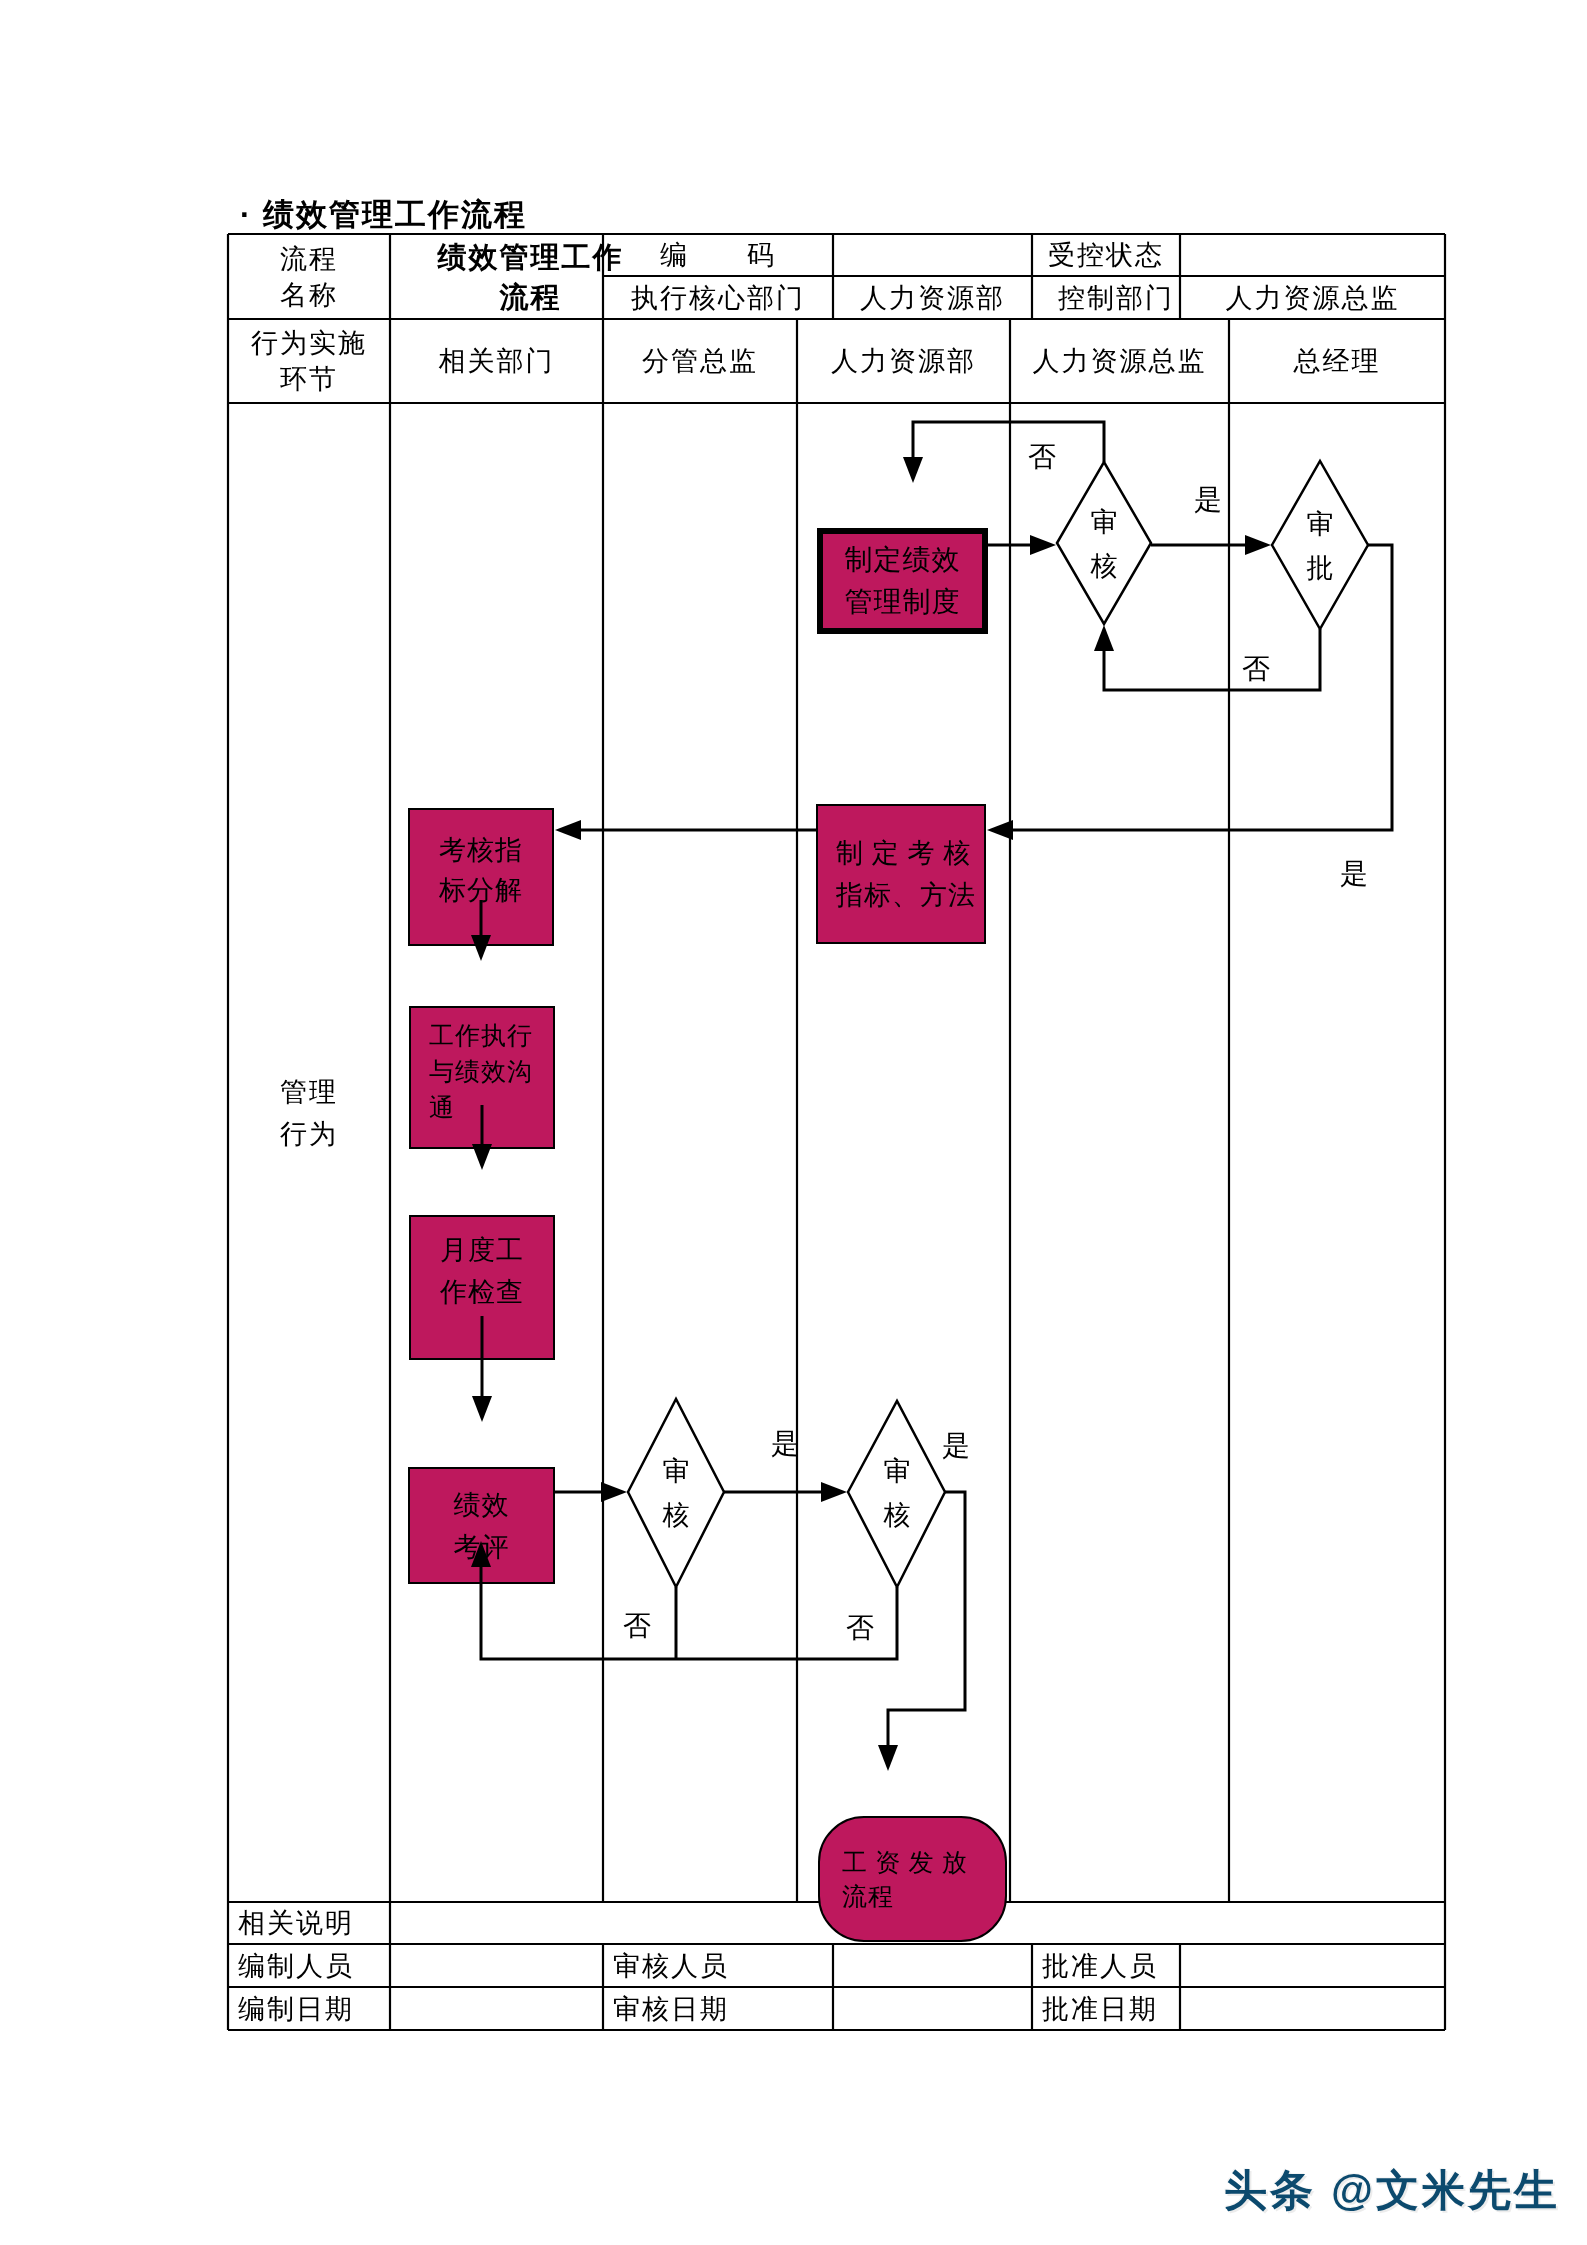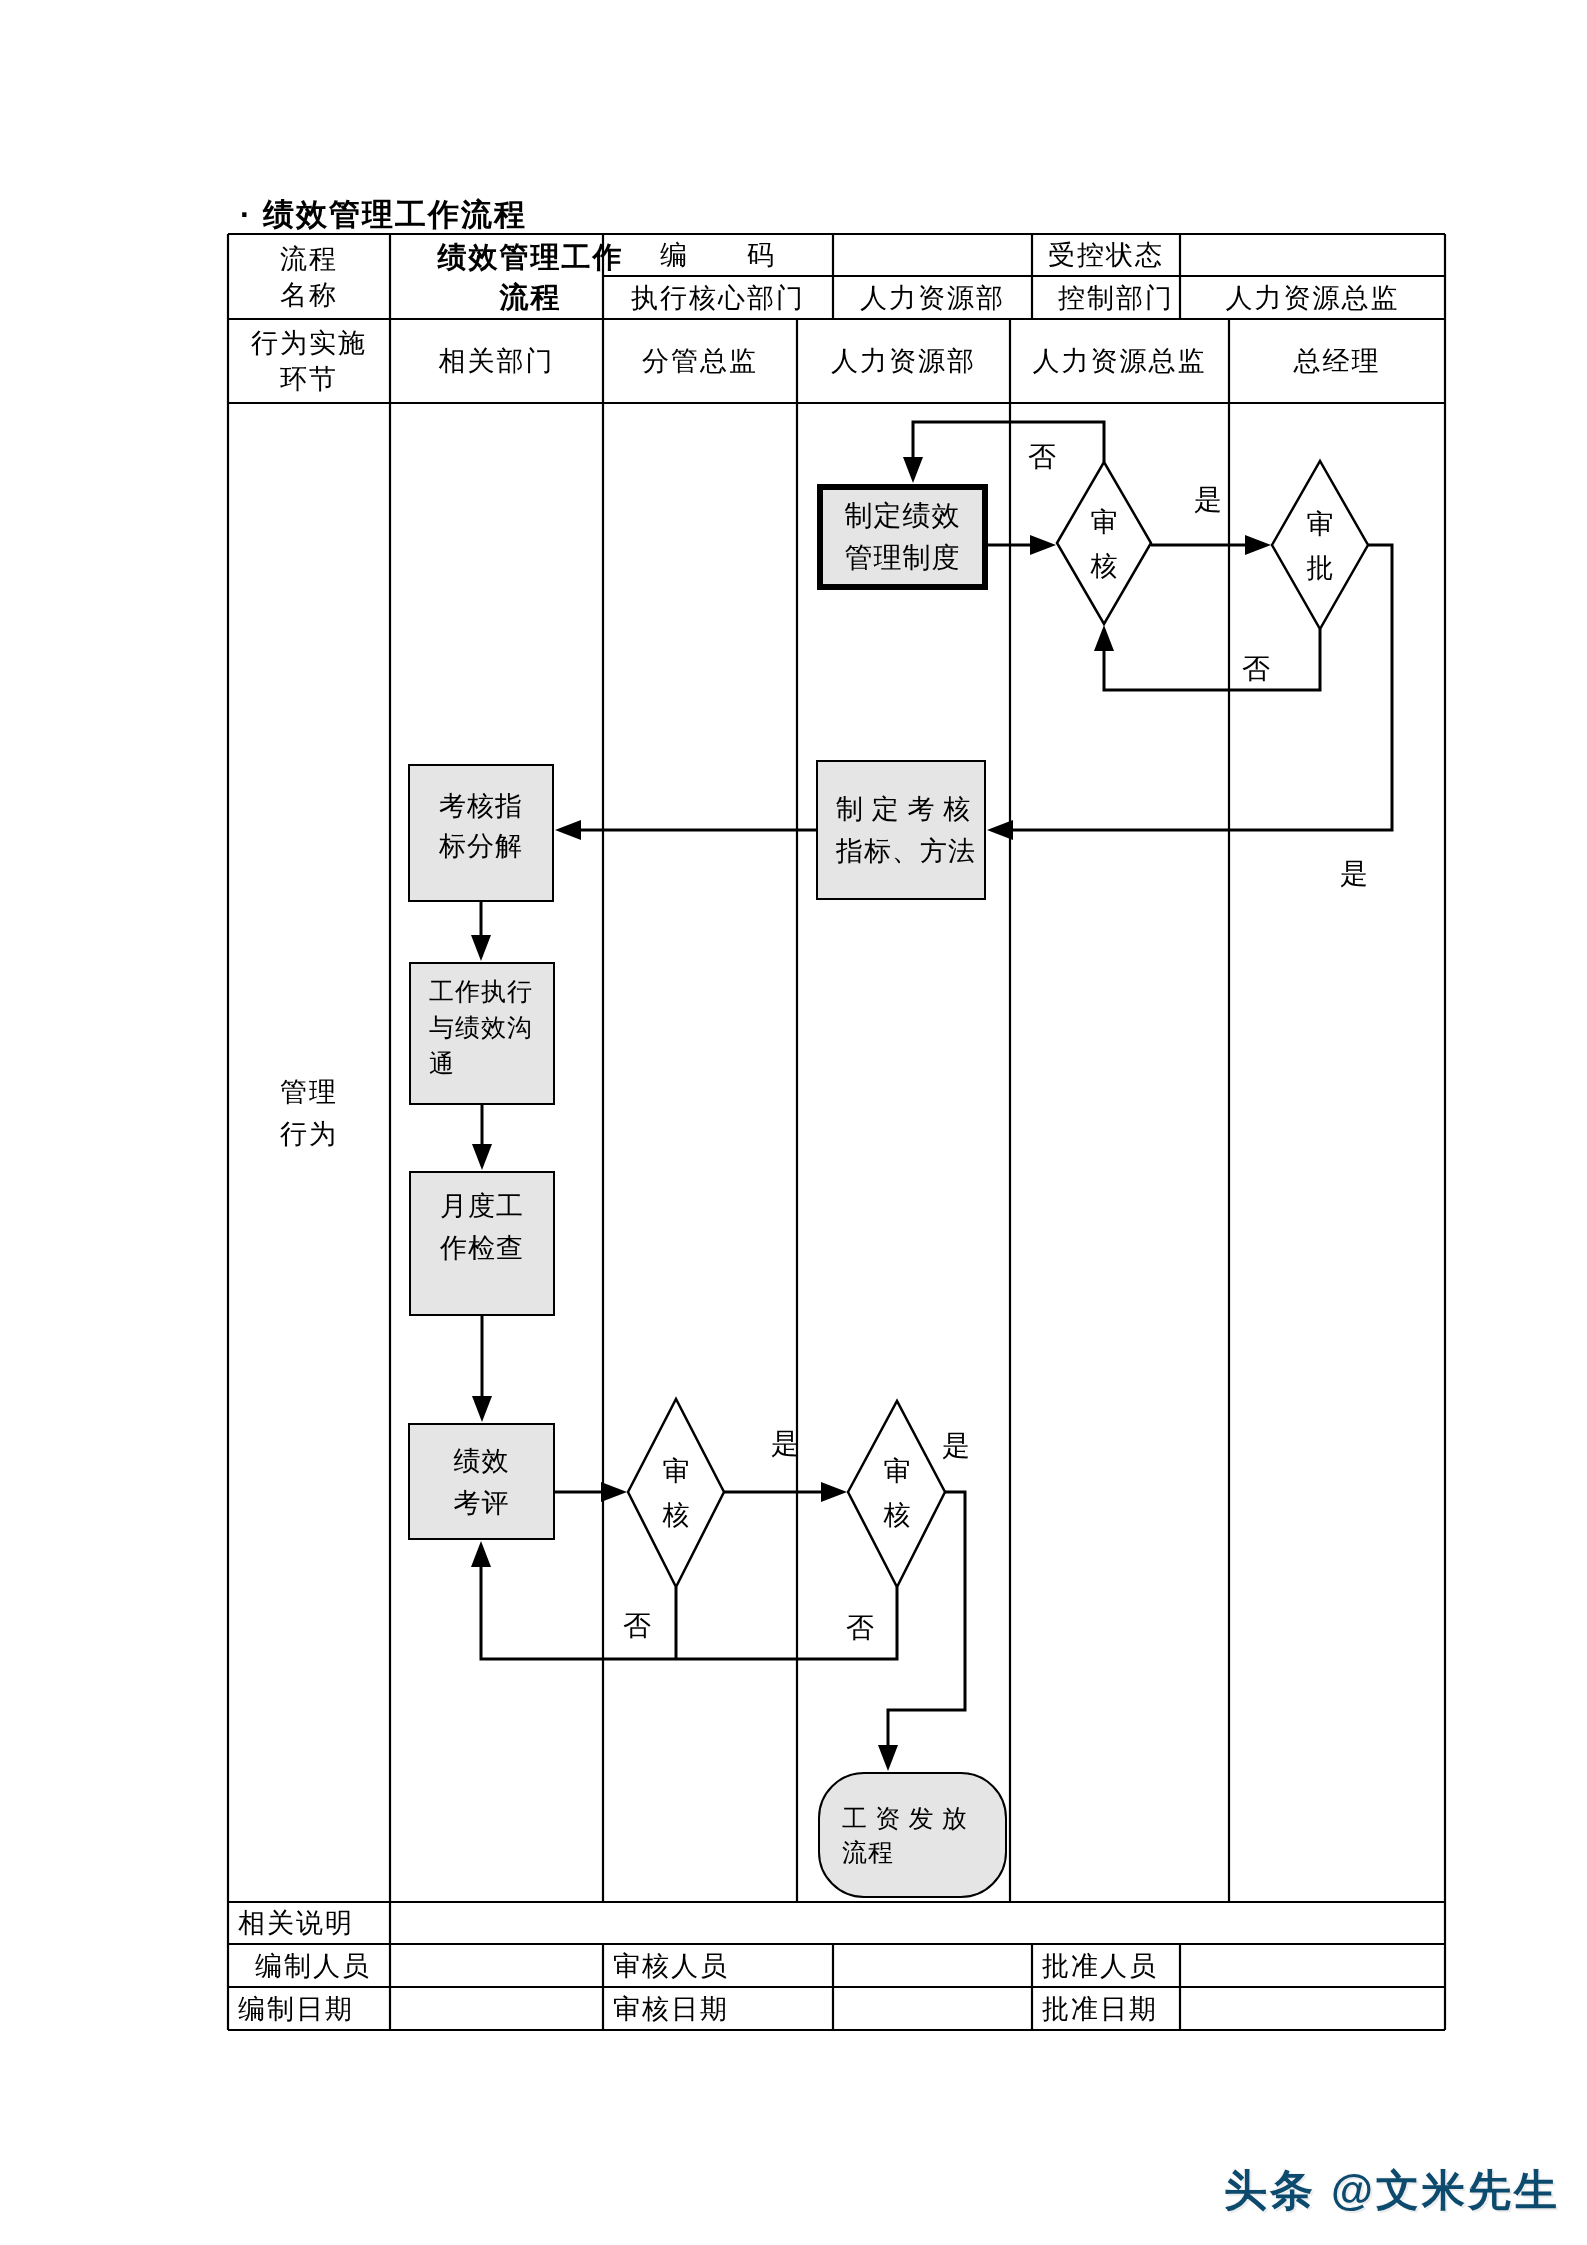--- a/index.html
+++ b/index.html
@@ -7,22 +7,22 @@
          font-family:"Liberation Serif","DejaVu Serif",serif; color:#000; }
   .hei { font-family:"Liberation Sans","DejaVu Sans",sans-serif; font-weight:bold; }
   #page-title { position:absolute; left:240px; top:194px; font-size:31px; letter-spacing:2px; z-index:4; }
   svg.layer { position:absolute; left:0; top:0; z-index:1; pointer-events:none; }
   svg#flow-layer { z-index:3; }
   .cell { position:absolute; display:flex; align-items:center; justify-content:center;
           text-align:center; white-space:pre-line; font-size:27px; line-height:36px;
           letter-spacing:2px; z-index:2; box-sizing:border-box; }
   .cell.leftal { justify-content:flex-start; text-align:left; padding-left:10px; }
   .cell.big { font-size:29px; line-height:40px;margin-left:34px; }
-  .box { position:absolute; background:#e5e5e5; border:2.5px solid #000; box-sizing:border-box;
-         white-space:pre-line; font-size:27px; line-height:42px; z-index:2; letter-spacing:1px; }
+  .box { position:absolute; background:#be185d; border:2.5px solid #000; box-sizing:border-box;
+         white-space:pre-line; font-size:27px; line-height:42px; z-index:2; letter-spacing:1px;margin-top:44px; }
   .box.center { display:flex; align-items:center; justify-content:center; text-align:center; }
   #make-system-box { border-width:6px; font-size:28px; }
   #make-methods-box { padding:26px 0 0 18px; }
   #decompose-box { padding-top:20px; text-align:center; line-height:40px; }
   #execution-box { padding:10px 0 0 18px; font-size:25px; line-height:36px; }
   #monthly-box { padding-top:12px; text-align:center; }
   #salary-node { border-radius:46px; padding:28px 0 0 22px; font-size:25px; line-height:34px; }
   .dlabel { position:absolute; width:60px; text-align:center; white-space:pre-line;
             font-size:27px; line-height:44px; z-index:4; }
   .flabel { position:absolute; font-size:28px; z-index:4; }
@@ -140,20 +140,20 @@
 <div class="flabel" style="left:1028px;top:438px">否</div>
 <div class="flabel" style="left:1194px;top:481px">是</div>
 <div class="flabel" style="left:1242px;top:650px">否</div>
 <div class="flabel" style="left:1340px;top:855px">是</div>
 <div class="flabel" style="left:771px;top:1425px">是</div>
 <div class="flabel" style="left:942px;top:1427px">是</div>
 <div class="flabel" style="left:623px;top:1607px">否</div>
 <div class="flabel" style="left:846px;top:1609px">否</div>
 
 <div class="cell leftal" style="left:228px;top:1902px;width:162px;height:42px">相关说明</div>
-<div class="cell leftal" style="left:245px;top:1944px;width:162px;height:43px">编制人员</div>
+<div class="cell leftal" style="left:228px;top:1944px;width:162px;height:43px">编制人员</div>
 <div class="cell leftal" style="left:603px;top:1944px;width:230px;height:43px">审核人员</div>
 <div class="cell leftal" style="left:1032px;top:1944px;width:148px;height:43px">批准人员</div>
 <div class="cell leftal" style="left:228px;top:1987px;width:162px;height:43px">编制日期</div>
 <div class="cell leftal" style="left:603px;top:1987px;width:230px;height:43px">审核日期</div>
 <div class="cell leftal" style="left:1032px;top:1987px;width:148px;height:43px">批准日期</div>
 
 <div id="watermark" class="hei" style="color: #0c4a6e;">头条 @文米先生</div>
 
 </body></html>

